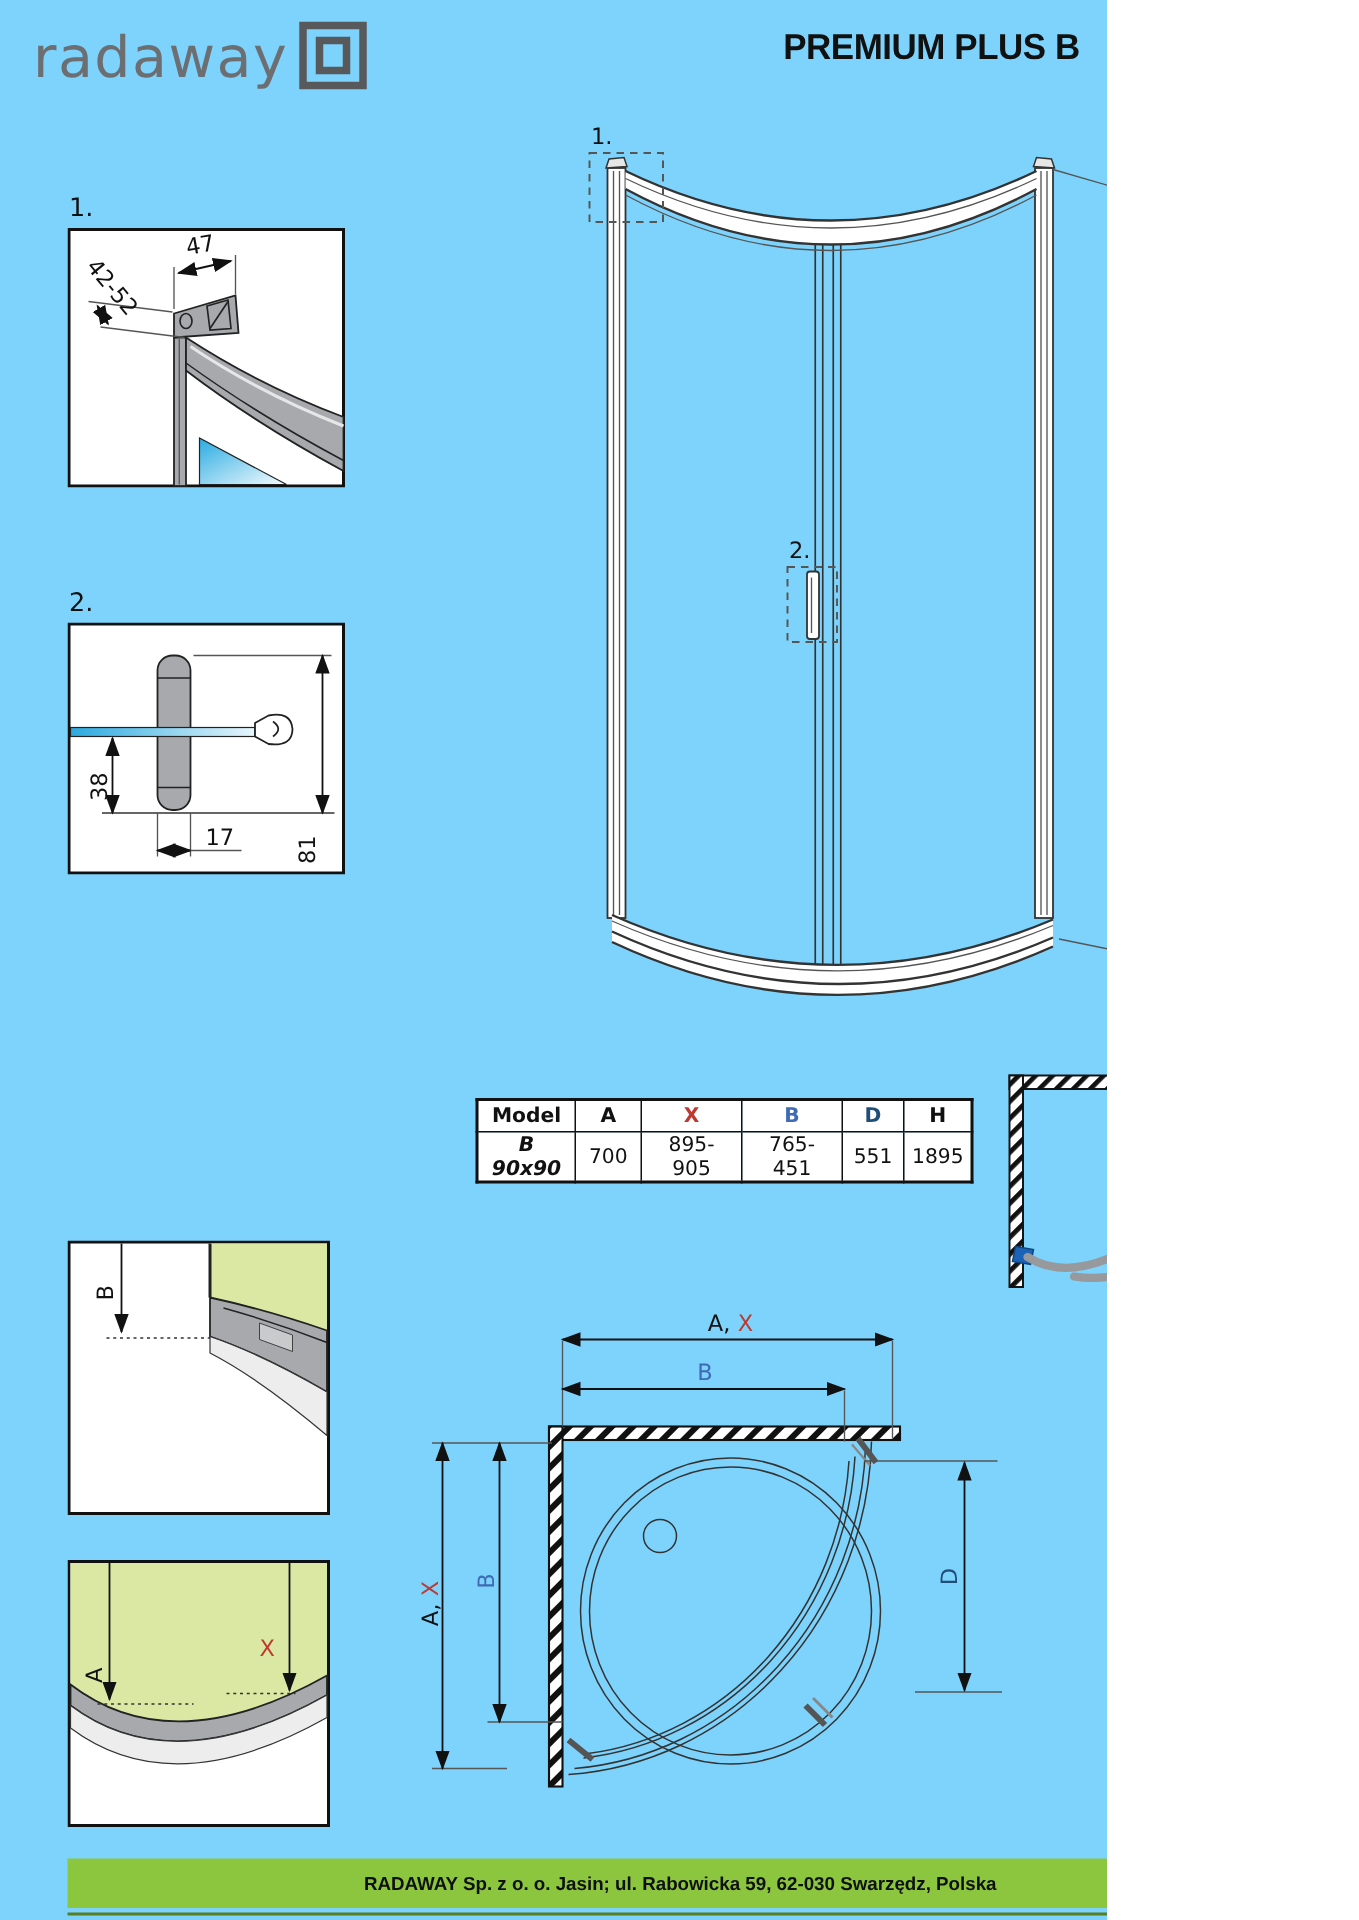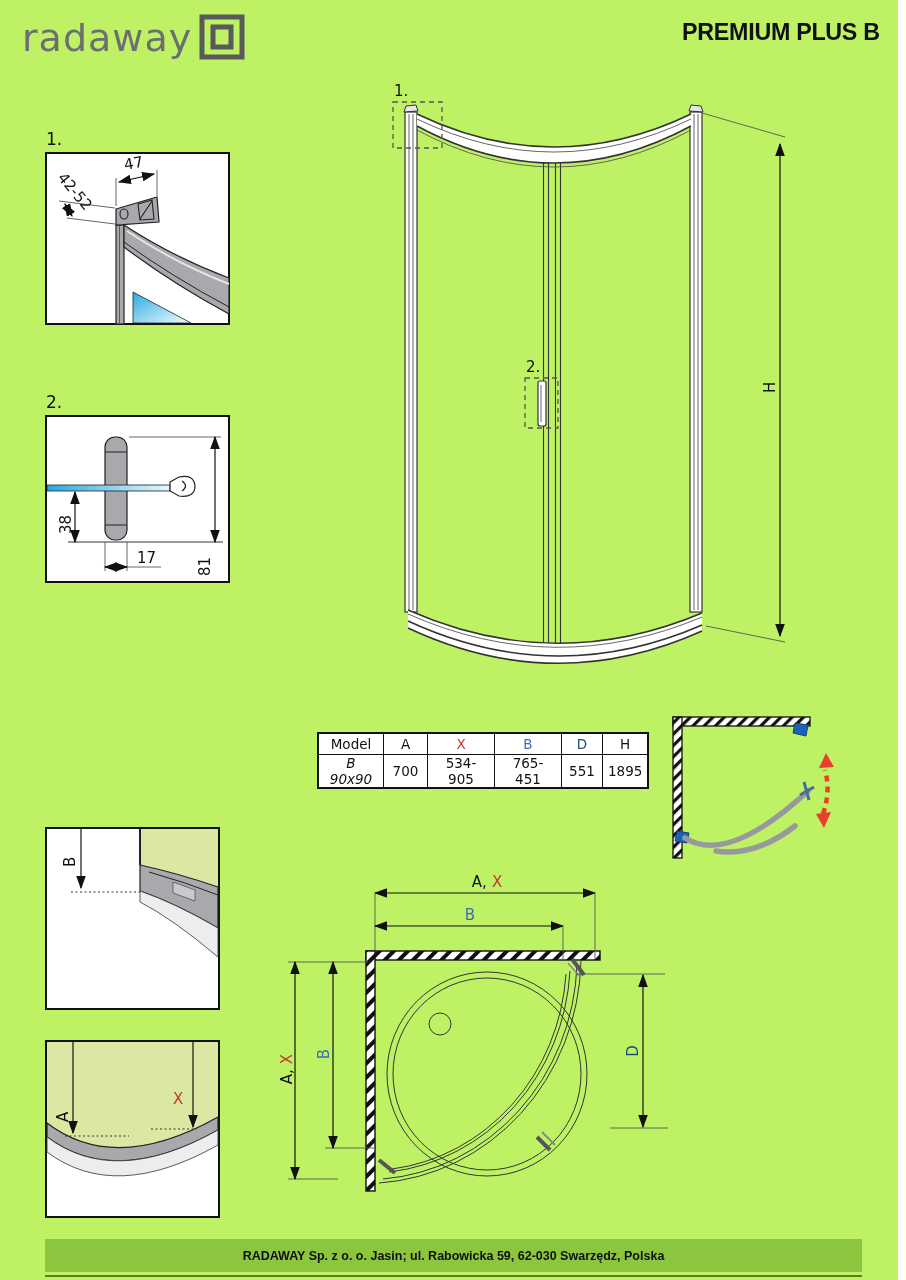--- a/index.html
+++ b/index.html
@@ -1,16 +1,16 @@
 <!DOCTYPE html>
 <html style="--logo-gray: #6D6E71; --profile-gray: #A7A9AC; --glass-blue: #29ABE2; --glass-green: #DBE8A4; --footer-green: #8CC63E; --dim-red: #BE3A31; --dim-blue: #3F6BB6; --dim-navy: #1F4E79; --arrow-red: #E8402F; --clip-blue: #1C63B7;"><head>
 <meta charset="utf-8">
 <style>
   html,body{margin:0;padding:0;background:#fff;}
-  .page{position:relative;width:898px;height:1280px;background:#bef264;overflow:hidden;
+  .page{position:relative;width:738px;height:1280px;background:#7dd3fc;overflow:hidden;
         font-family:"Liberation Sans",sans-serif;}
   .abs{position:absolute;}
 
   
   .logo{position:absolute;left:22px;top:14px;display:flex;align-items:flex-start;gap:7px;}
   .logo-text{font-family:"DejaVu Sans",sans-serif;font-size:38px;font-weight:400;
              color:var(--logo-gray);letter-spacing:1px;line-height:48px;}
   .page-title{position:absolute;top:18px;right:18px;font-size:24px;font-weight:800;
               color:#111;letter-spacing:-0.3px;transform:scaleX(.97);transform-origin:right;}
 
@@ -30,22 +30,22 @@
   .red-head{fill:var(--arrow-red);}
   .clip{fill:var(--clip-blue);stroke:#10457e;stroke-width:1;}
   .dots{fill:none;stroke:#333;stroke-width:1;stroke-dasharray:2 2.5;}
   .callout{position:absolute;font-family:"DejaVu Sans",sans-serif;font-size:17px;color:#111;}
 
   
   .spec{position:absolute;left:317px;top:732px;border-collapse:collapse;border:2.2px solid #111;
         font-family:"DejaVu Sans",sans-serif;}
   .spec th,.spec td{border:1.6px solid #111;text-align:center;font-size:13.5px;height:20px;
         padding:0 5px;color:#111;background:#fff;}
-  .spec th{font-weight:400;}
-  .spec td.model{font-weight:400;font-style:italic;}
+  .spec th{font-weight:700;}
+  .spec td.model{font-weight:700;font-style:italic;}
   .spec th.hx{color:var(--dim-red);}
   .spec th.hb{color:var(--dim-blue);}
   .spec th.hd{color:var(--dim-navy);}
 
   
   .footer{position:absolute;left:45px;top:1239px;width:817px;height:33px;
           background:var(--footer-green);display:flex;flex-direction:column;justify-content:center;
           text-align:center;font-size:12.5px;font-weight:700;line-height:16px;color:#101010;}
   .footer-strip{position:absolute;left:45px;top:1275px;width:817px;height:2px;background:#587f1f;}
 </style>
@@ -216,21 +216,21 @@
       <th style="width:54px;">Model</th>
       <th style="width:33px;">A</th>
       <th class="hx" style="width:56px;">X</th>
       <th class="hb" style="width:56px;">B</th>
       <th class="hd" style="width:30px;">D</th>
       <th style="width:34px;">H</th>
     </tr>
     <tr>
       <td class="model">B 90x90</td>
       <td>700</td>
-      <td>534-905</td>
+      <td>895-905</td>
       <td>765-451</td>
       <td>551</td>
       <td>1895</td>
     </tr>
   </tbody>
     </table>
 
   <svg class="abs" style="left:650px;top:710px;" width="230" height="172" viewBox="0 0 230 172">
     <defs>
       <pattern id="hc" patternUnits="userSpaceOnUse" width="8" height="8" patternTransform="rotate(45)">

